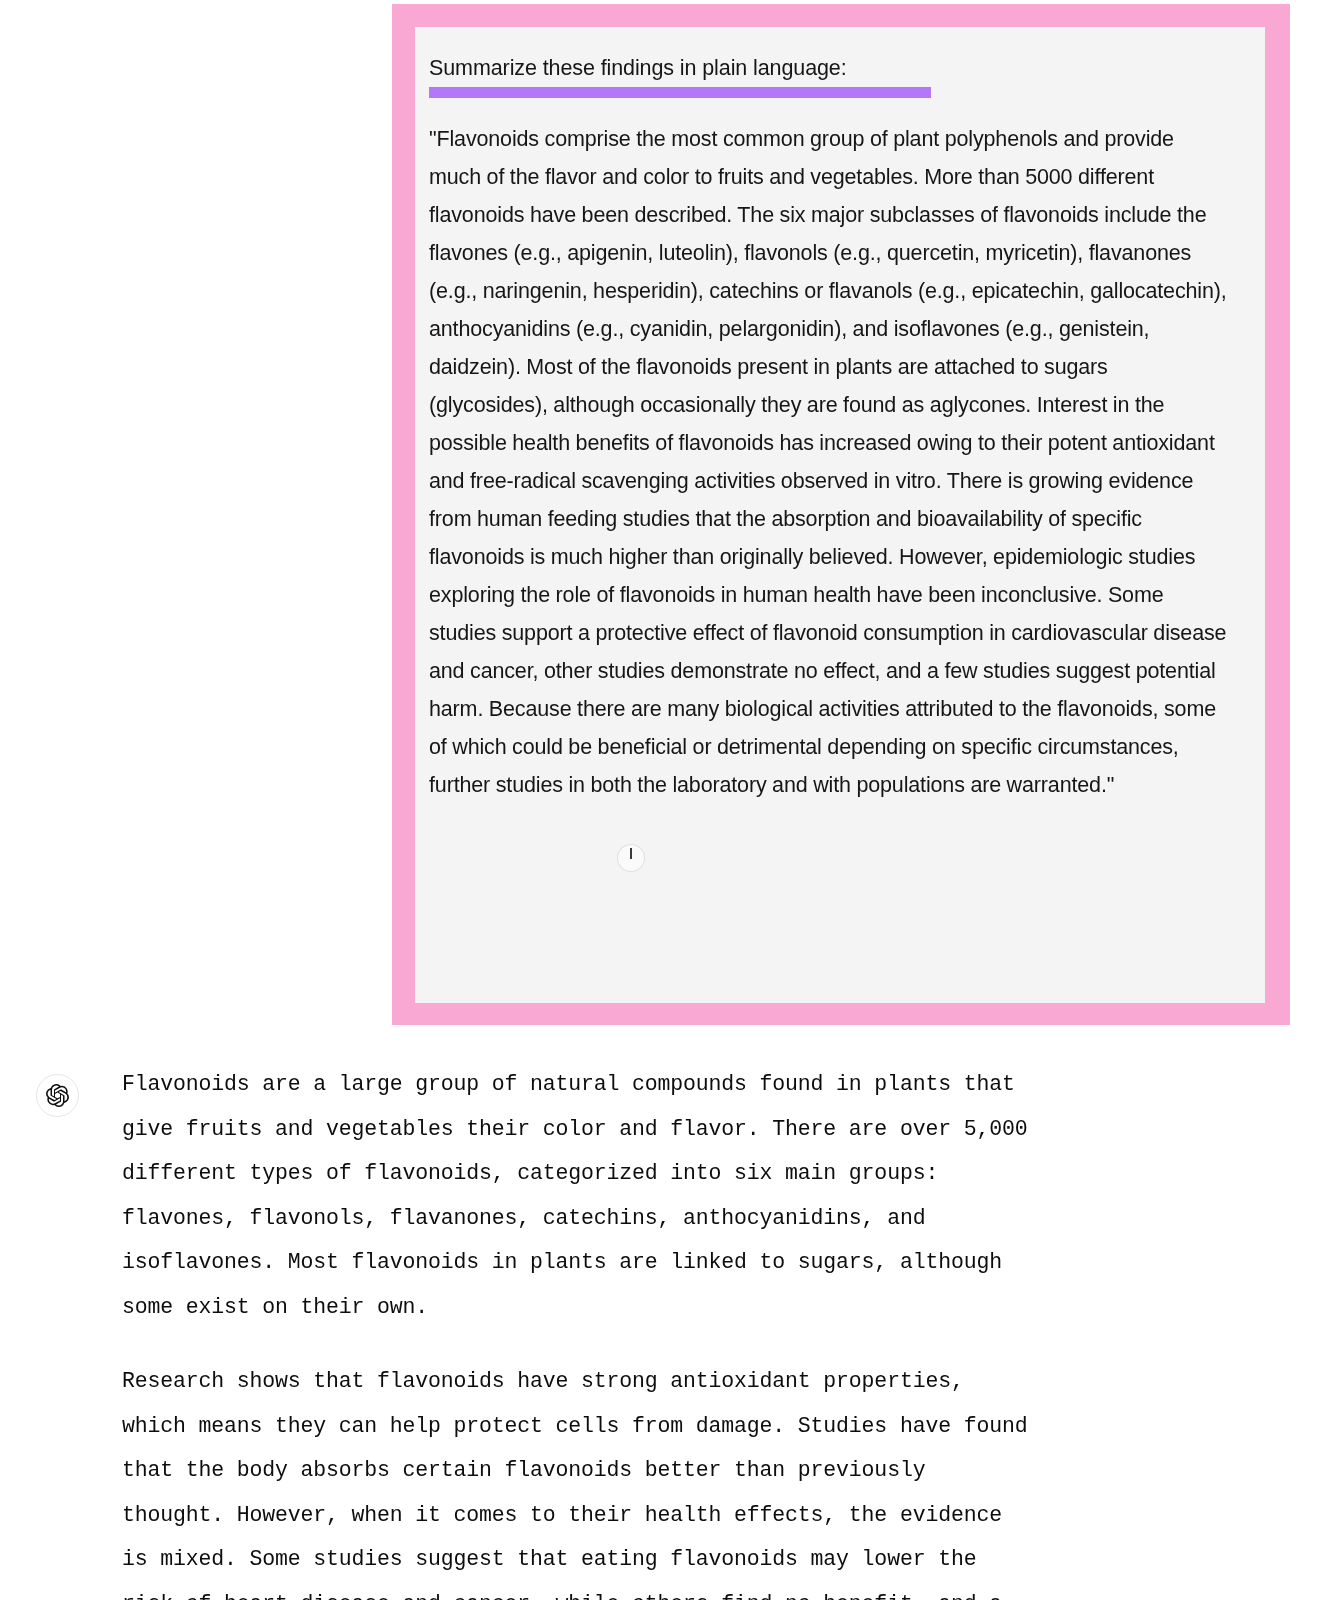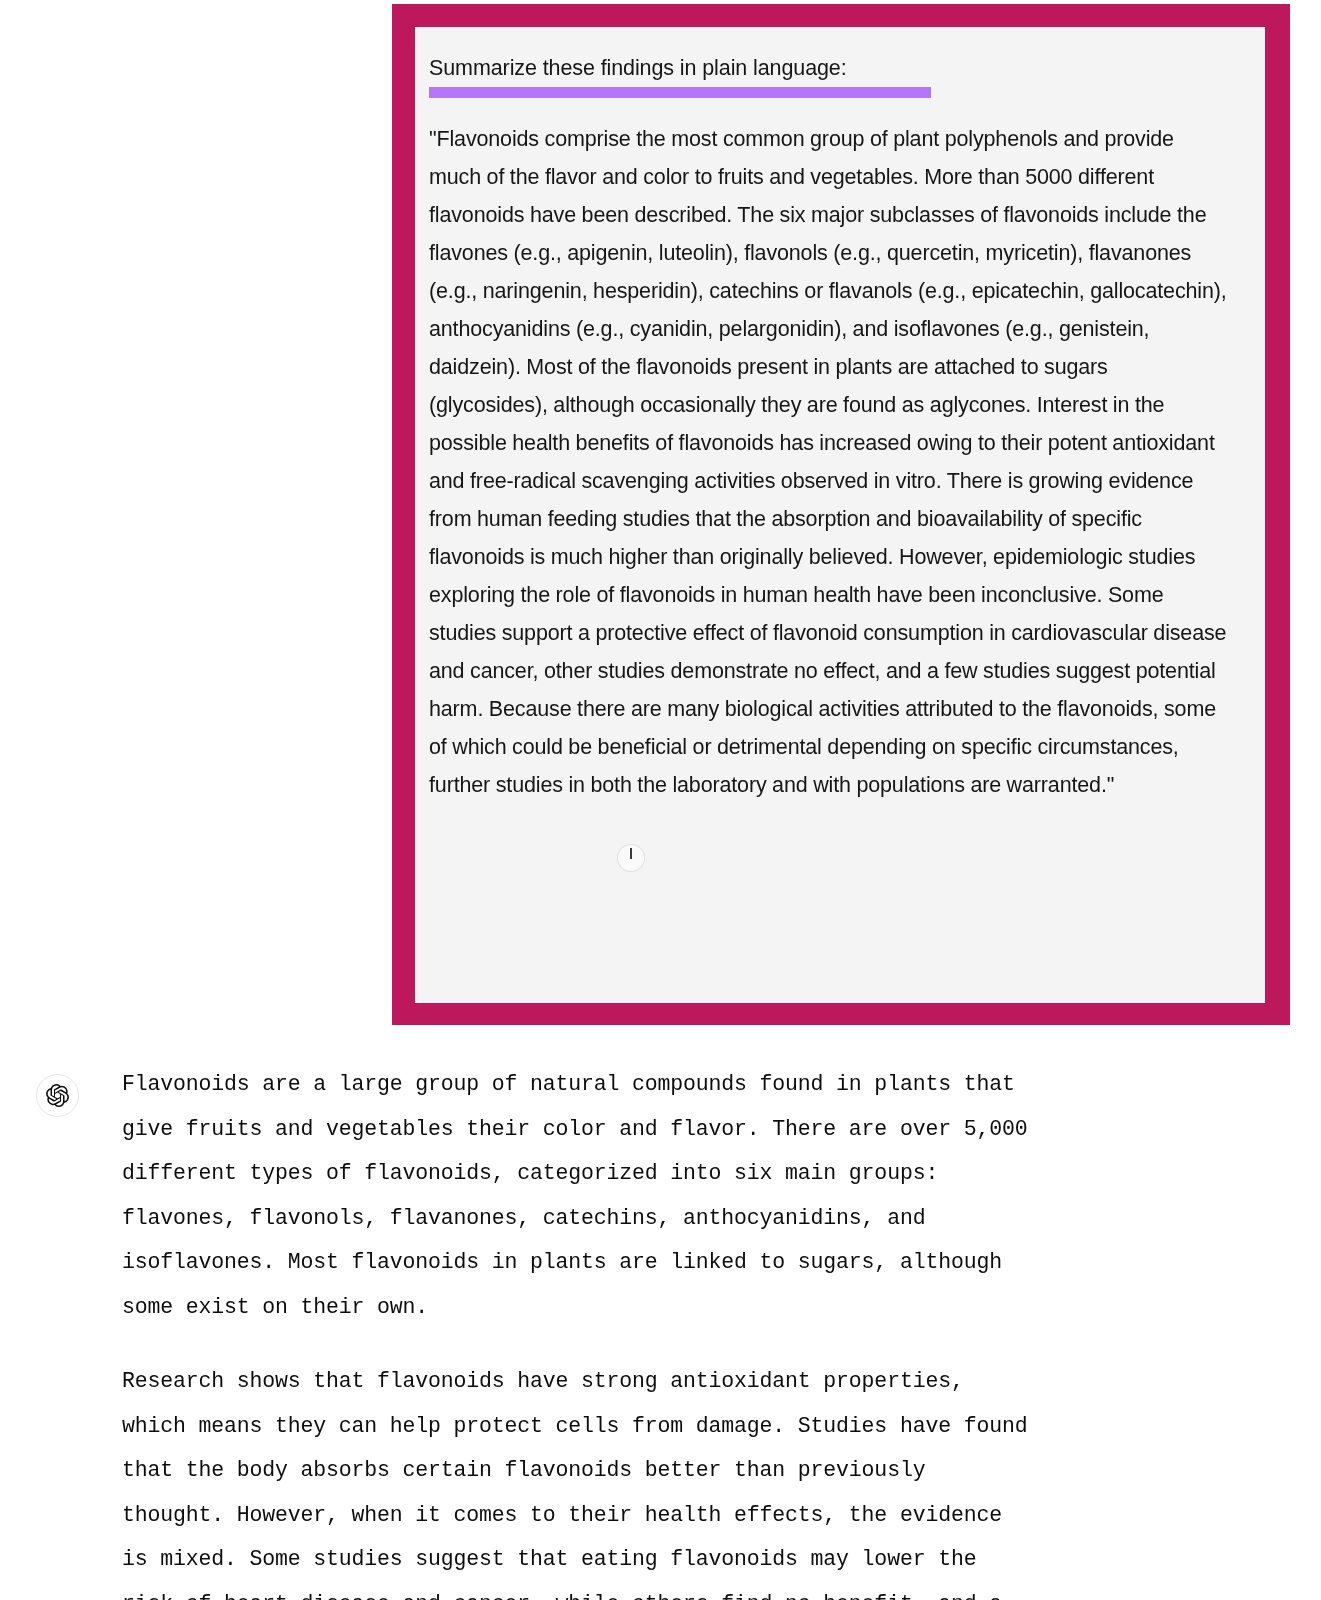--- a/index.html
+++ b/index.html
@@ -17,21 +17,21 @@
     overflow: hidden;
   }
 
   
   .prompt-frame {
     position: absolute;
     left: 392px;
     top: 4px;
     width: 898px;
     height: 1021px;
-    background: #be185d;
+    background: #f9a8d4;
     padding: 23px 25px 22px 23px;
   }
   .prompt-inner {
     width: 100%;
     height: 100%;
     background: #f4f4f4;
     padding: 26px 34px 22px 14px;
     overflow: hidden;
   }
   .prompt-heading {

